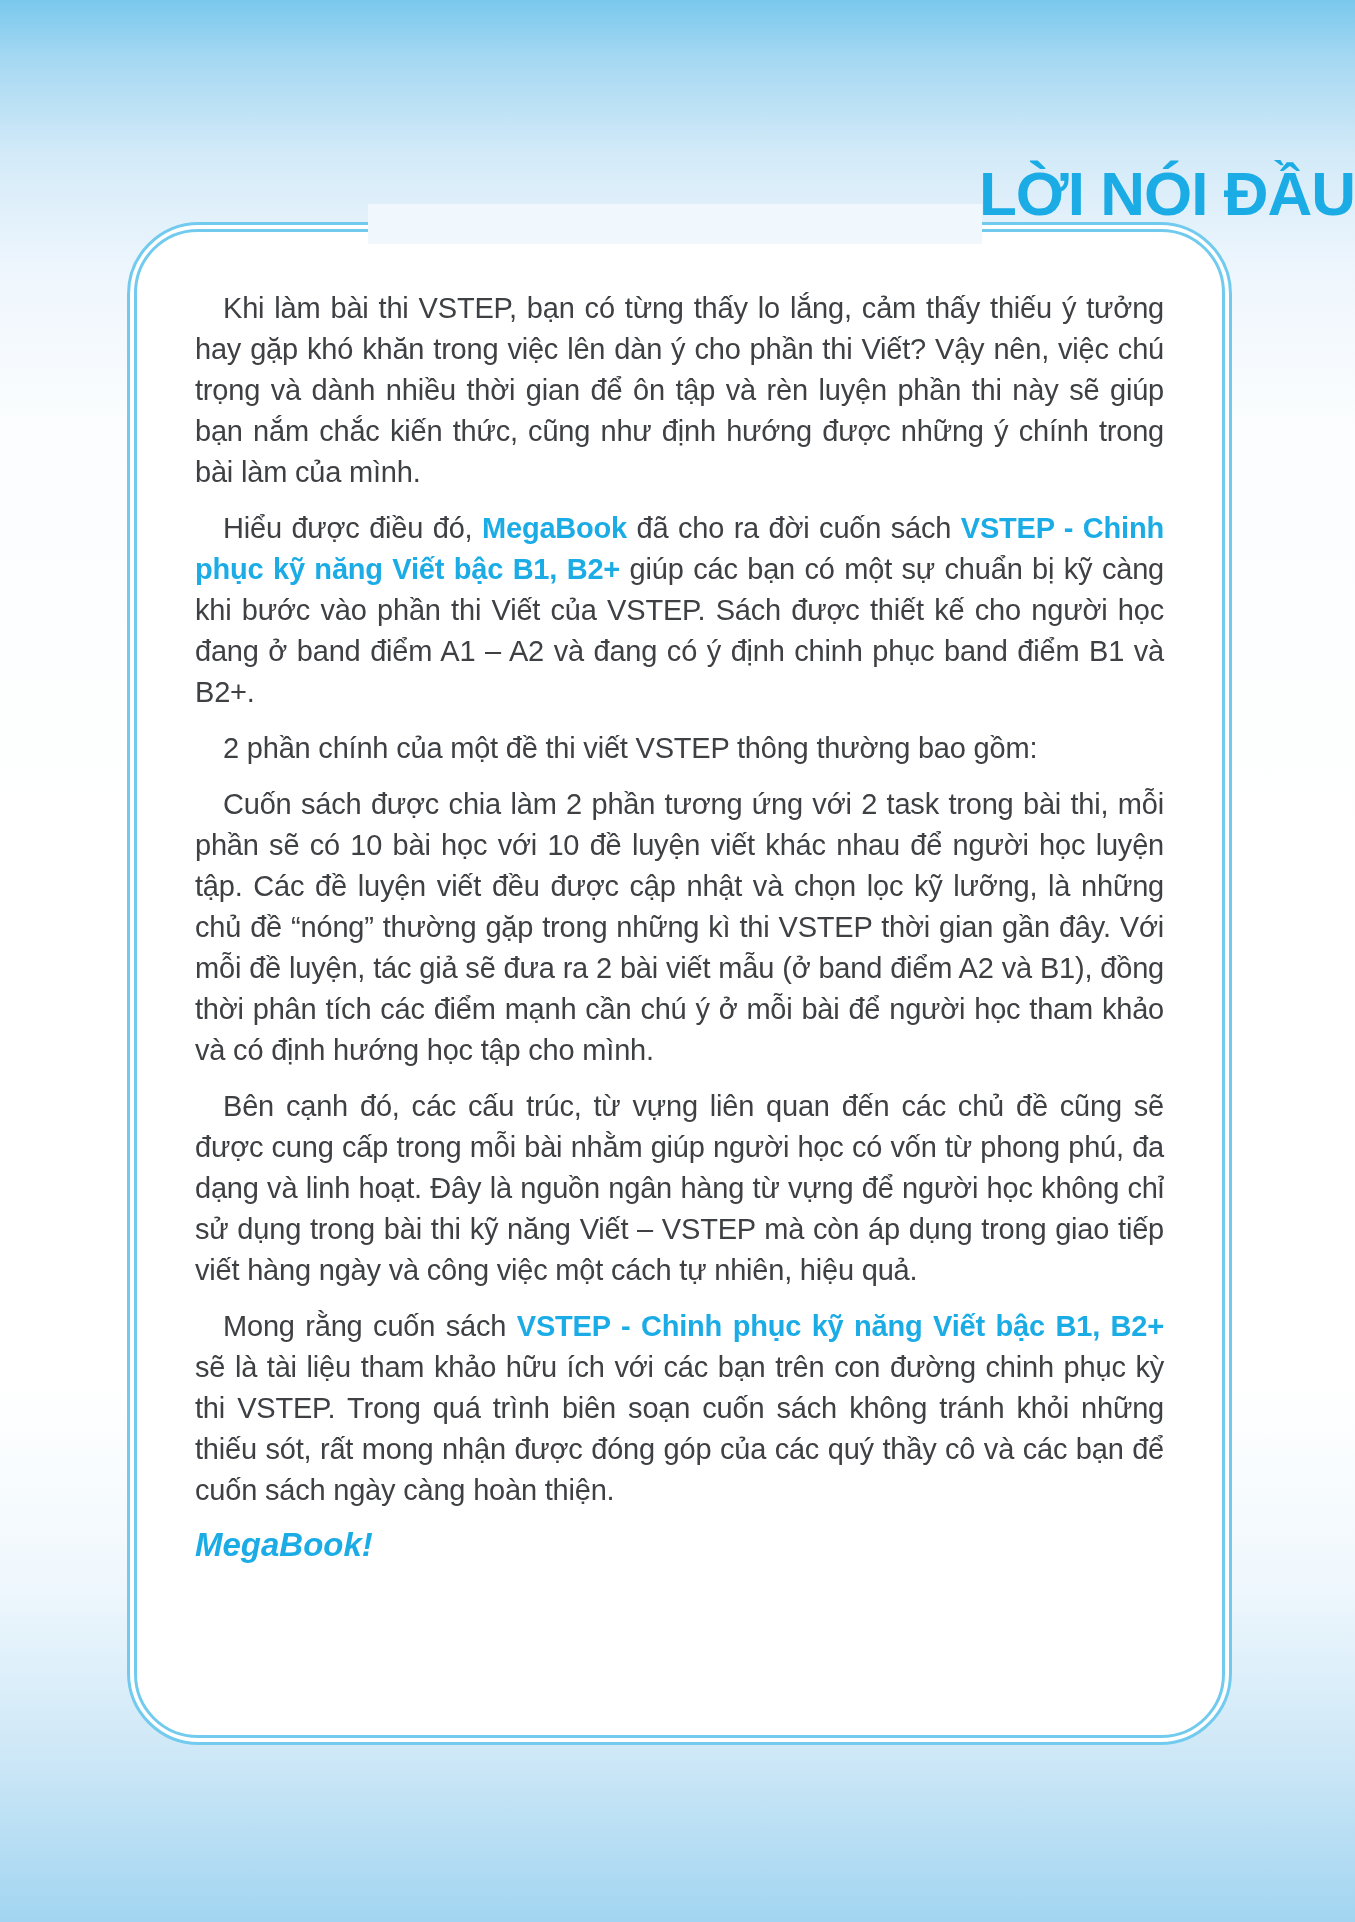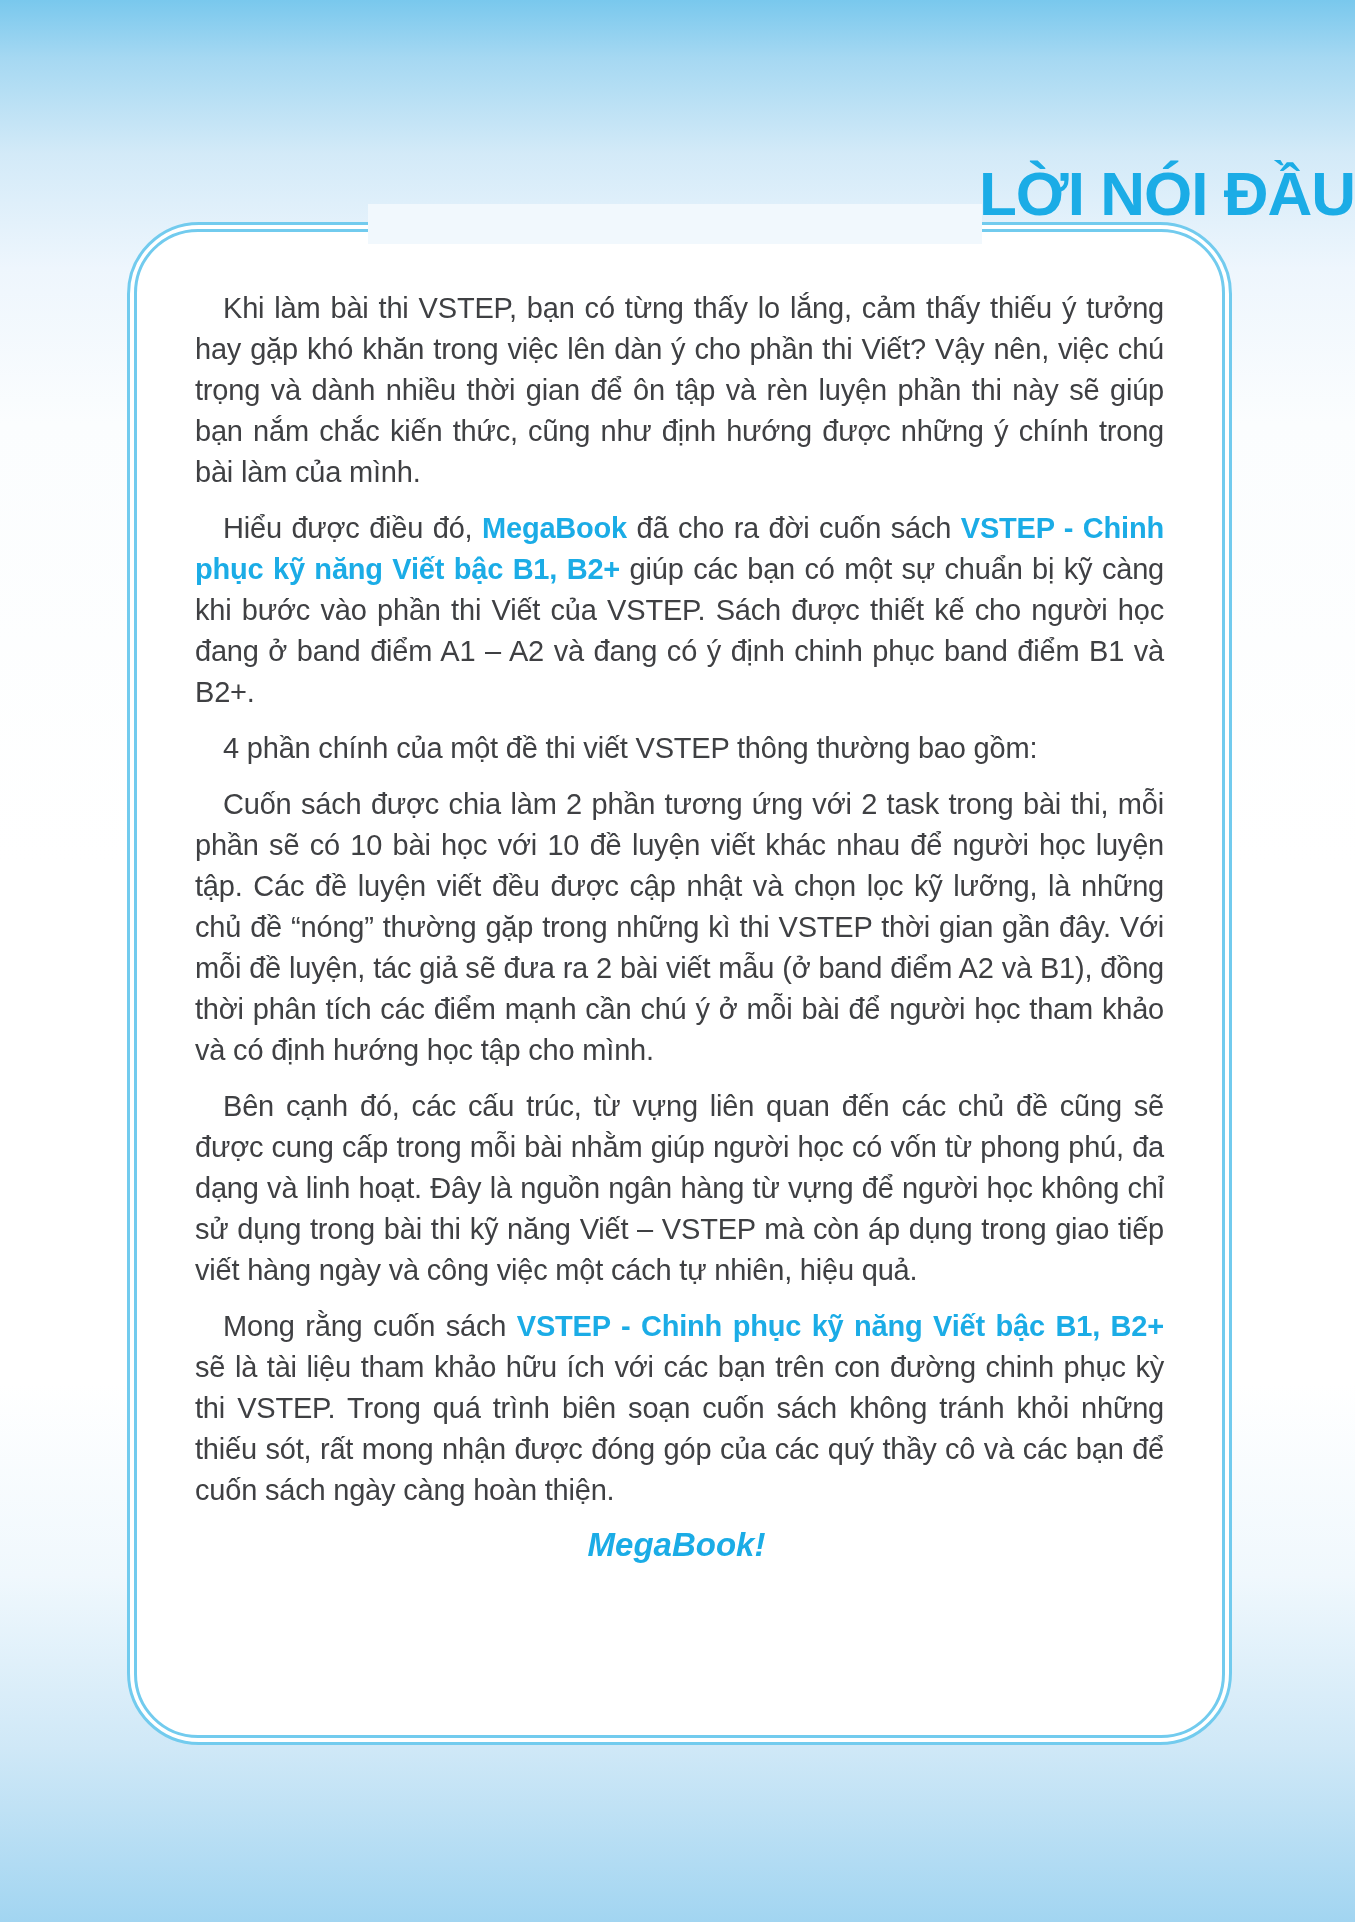--- a/index.html
+++ b/index.html
@@ -35,37 +35,37 @@
   .content p{
     margin:0 0 15px 0;
     text-align:justify;text-indent:28px;
     font-size:29px;line-height:41px;letter-spacing:-0.2px;
     color:#3f4043;
   }
   .content .hl{
     color:var(--accent,#1bace6);font-weight:bold;
   }
   .signature{
-    text-align:center;margin-top:14px;padding-right:6px;
+    text-align:left;margin-top:14px;padding-right:6px;
     font-size:33px;font-weight:bold;font-style:italic;
     color:var(--accent,#1bace6);
   }
 </style>
 </head>
 <body>
 
 <div class="title-mask"></div>
 
 <h1 class="page-title">LỜI NÓI ĐẦU</h1>
 
 <div class="frame-outer">
   <div class="frame-inner">
     <div class="content">
         <p><span>Khi làm bài thi VSTEP, bạn có từng thấy lo lắng, cảm thấy thiếu ý tưởng hay gặp khó khăn trong việc lên dàn ý cho phần thi Viết? Vậy nên, việc chú trọng và dành nhiều thời gian để ôn tập và rèn luyện phần thi này sẽ giúp bạn nắm chắc kiến thức, cũng như định hướng được những ý chính trong bài làm của mình.</span></p>
         <p><span>Hiểu được điều đó, </span><span class="hl">MegaBook</span><span> đã cho ra đời cuốn sách </span><span class="hl">VSTEP - Chinh phục kỹ năng Viết bậc B1, B2+</span><span> giúp các bạn có một sự chuẩn bị kỹ càng khi bước vào phần thi Viết của VSTEP. Sách được thiết kế cho người học đang ở band điểm A1 – A2 và đang có ý định chinh phục band điểm B1 và B2+.</span></p>
-        <p><span>4 phần chính của một đề thi viết VSTEP thông thường bao gồm:</span></p>
+        <p><span>2 phần chính của một đề thi viết VSTEP thông thường bao gồm:</span></p>
         <p><span>Cuốn sách được chia làm 2 phần tương ứng với 2 task trong bài thi, mỗi phần sẽ có 10 bài học với 10 đề luyện viết khác nhau để người học luyện tập. Các đề luyện viết đều được cập nhật và chọn lọc kỹ lưỡng, là những chủ đề “nóng” thường gặp trong những kì thi VSTEP thời gian gần đây. Với mỗi đề luyện, tác giả sẽ đưa ra 2 bài viết mẫu (ở band điểm A2 và B1), đồng thời phân tích các điểm mạnh cần chú ý ở mỗi bài để người học tham khảo và có định hướng học tập cho mình.</span></p>
         <p><span>Bên cạnh đó, các cấu trúc, từ vựng liên quan đến các chủ đề cũng sẽ được cung cấp trong mỗi bài nhằm giúp người học có vốn từ phong phú, đa dạng và linh hoạt. Đây là nguồn ngân hàng từ vựng để người học không chỉ sử dụng trong bài thi kỹ năng Viết – VSTEP mà còn áp dụng trong giao tiếp viết hàng ngày và công việc một cách tự nhiên, hiệu quả.</span></p>
         <p><span>Mong rằng cuốn sách </span><span class="hl">VSTEP - Chinh phục kỹ năng Viết bậc B1, B2+</span><span> sẽ là tài liệu tham khảo hữu ích với các bạn trên con đường chinh phục kỳ thi VSTEP. Trong quá trình biên soạn cuốn sách không tránh khỏi những thiếu sót, rất mong nhận được đóng góp của các quý thầy cô và các bạn để cuốn sách ngày càng hoàn thiện.</span></p>
       </div>
     <div class="signature">MegaBook!</div>
   </div>
 </div>
 
 </body></html>

